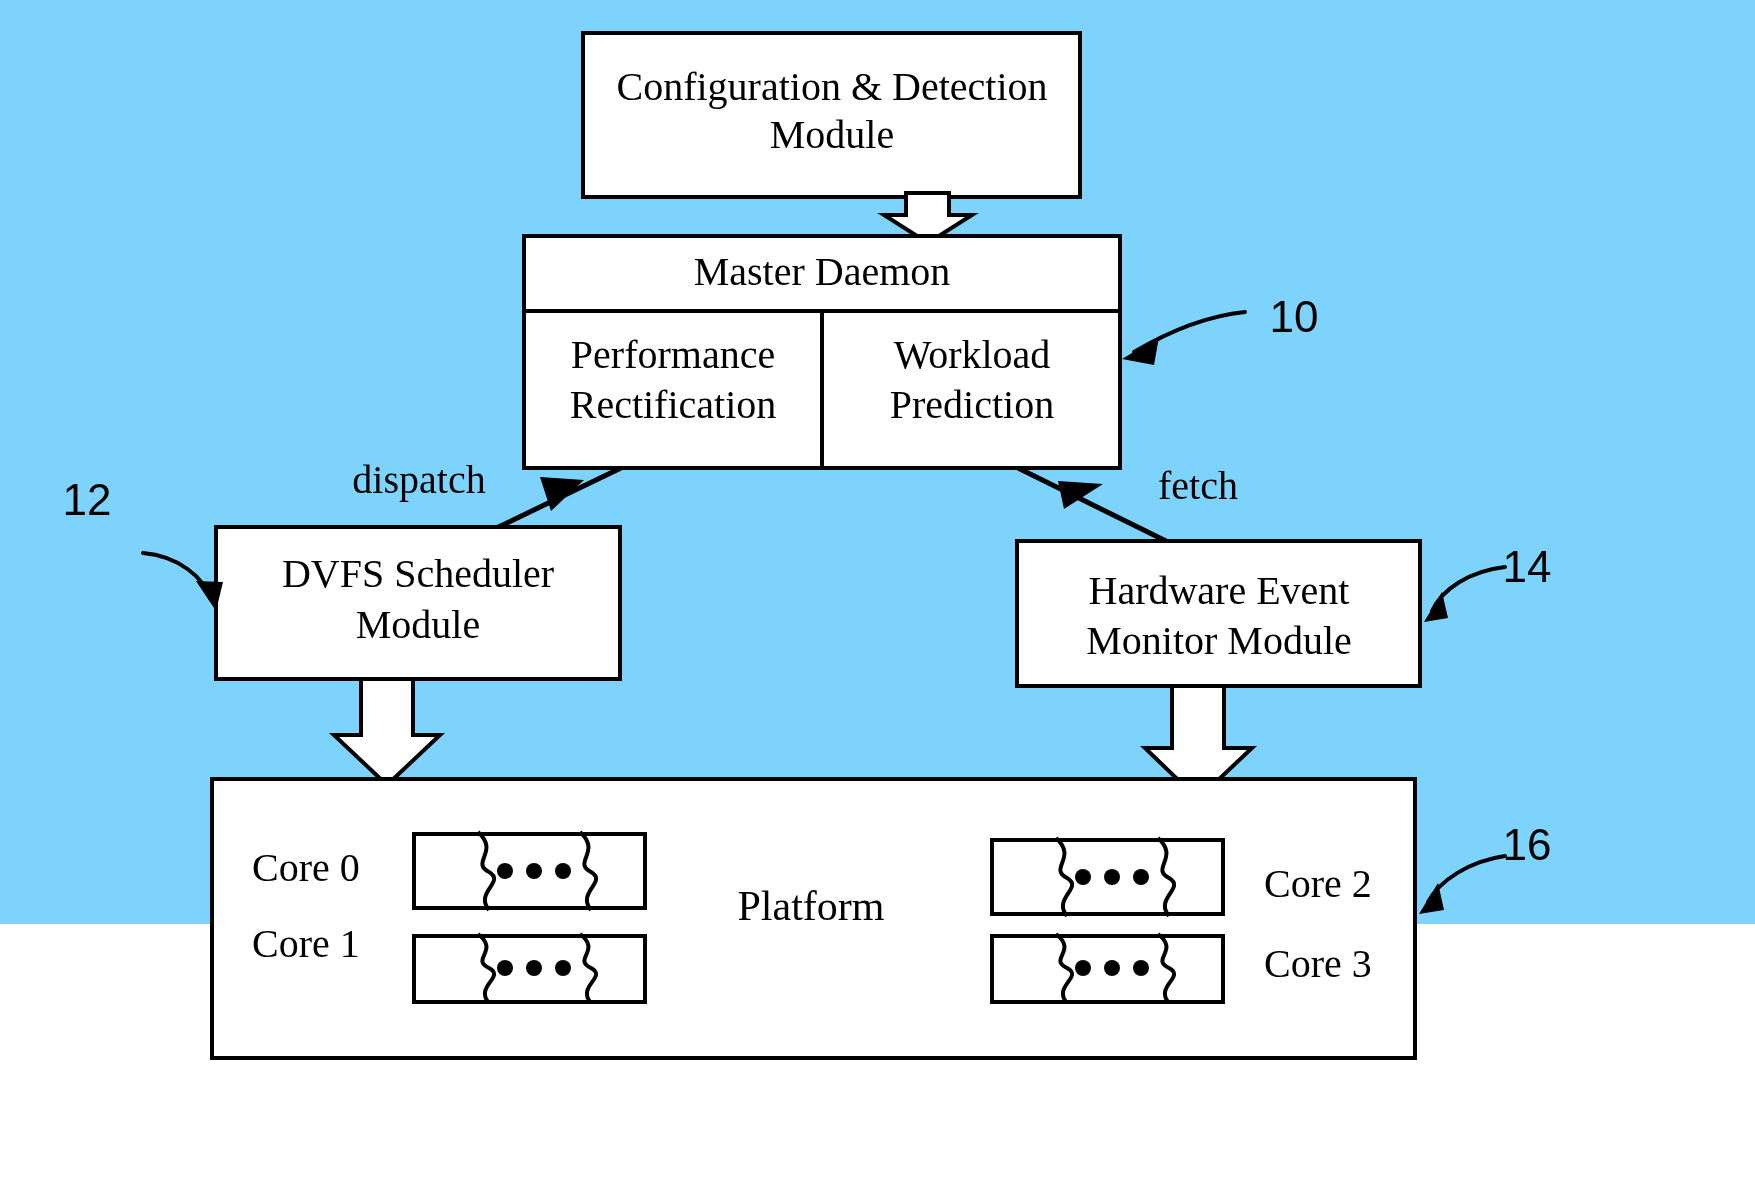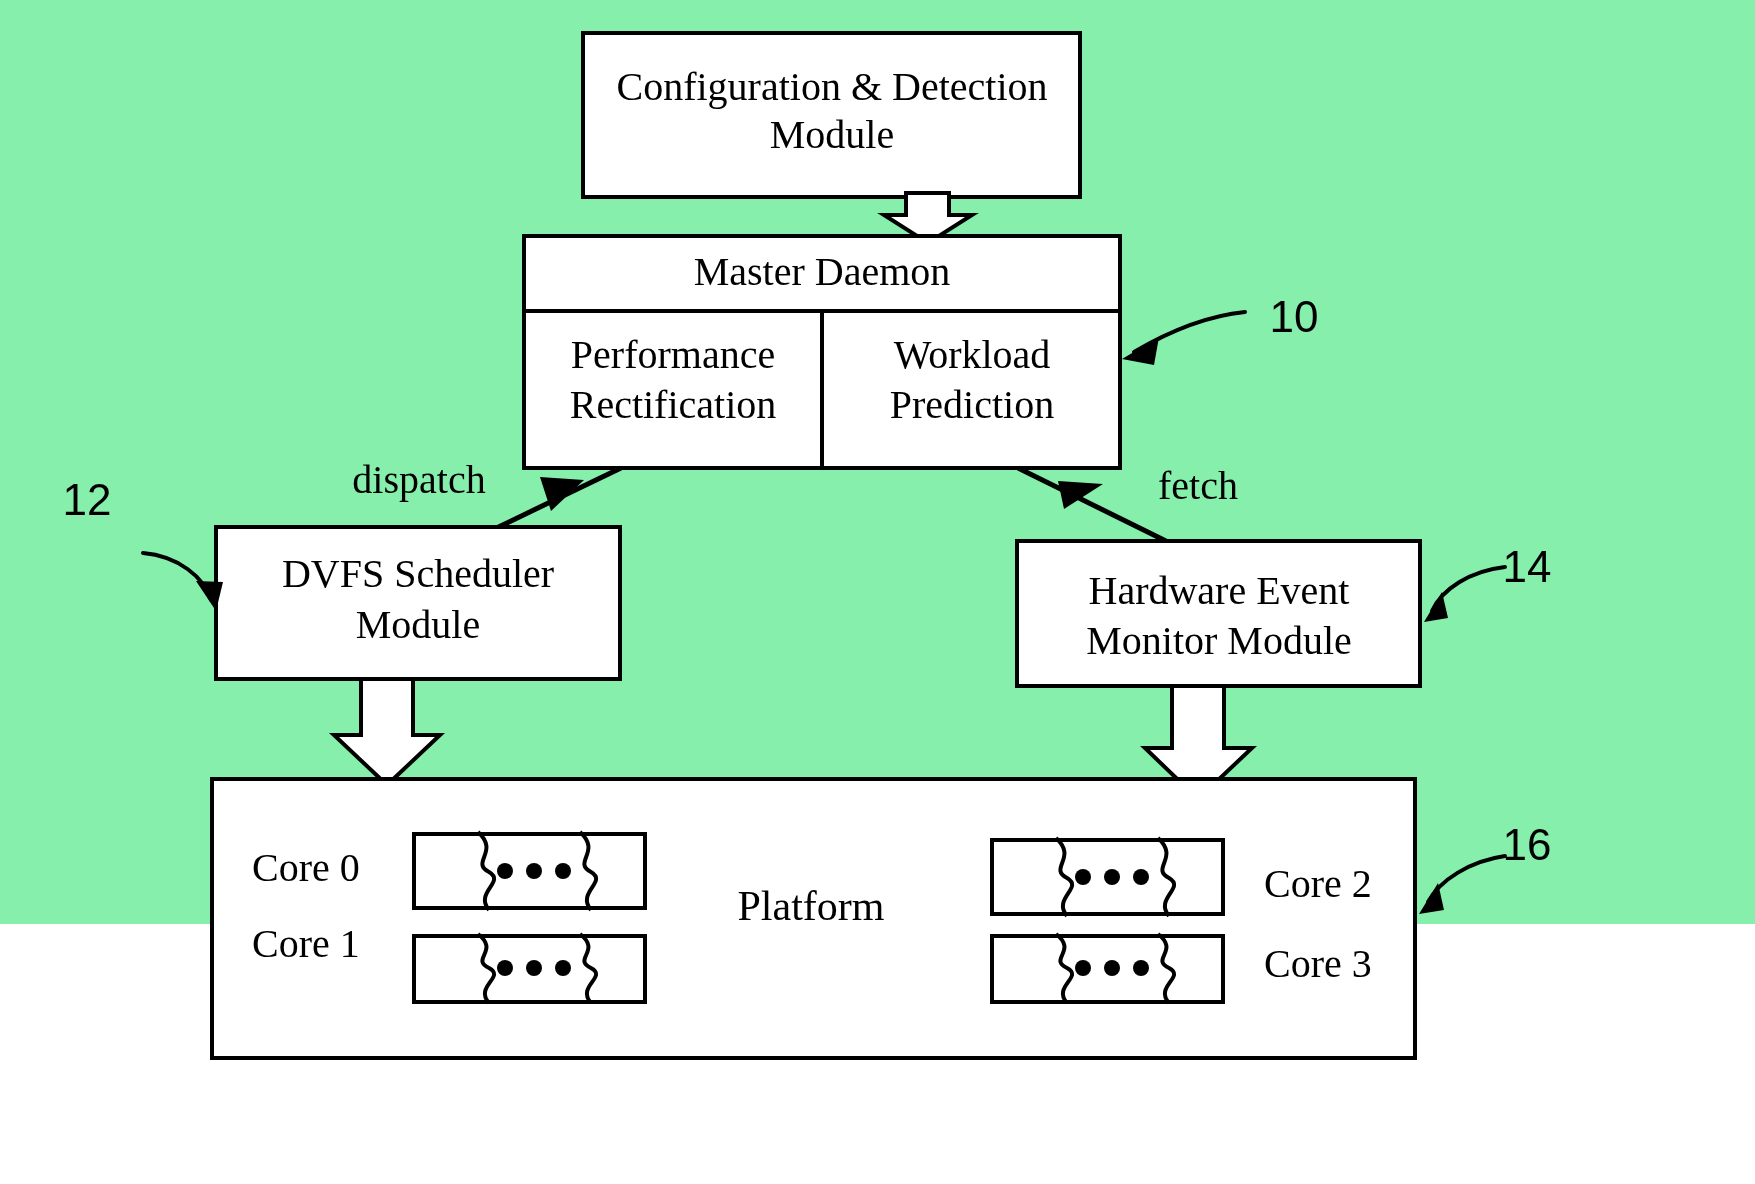--- a/index.html
+++ b/index.html
@@ -10,21 +10,21 @@
   body {
     width: 1755px;
     height: 1184px;
     overflow: hidden;
     font-family: "Liberation Serif", "DejaVu Serif", serif;
   }
   #diagram-root {
     position: relative;
     width: 1755px;
     height: 924px;
-    background: #86efac;
+    background: #7dd3fc;
   }
   svg.diagram-canvas {
     position: absolute;
     top: 0;
     left: 0;
     width: 1755px;
     height: 1184px;
     display: block;
   }
   text.box-label {

